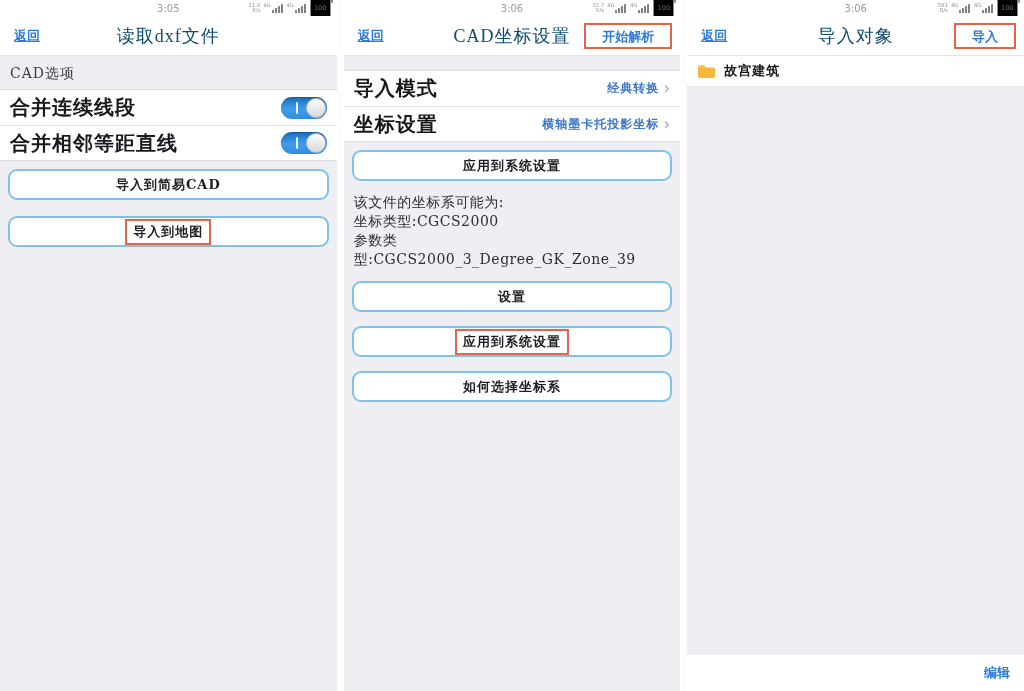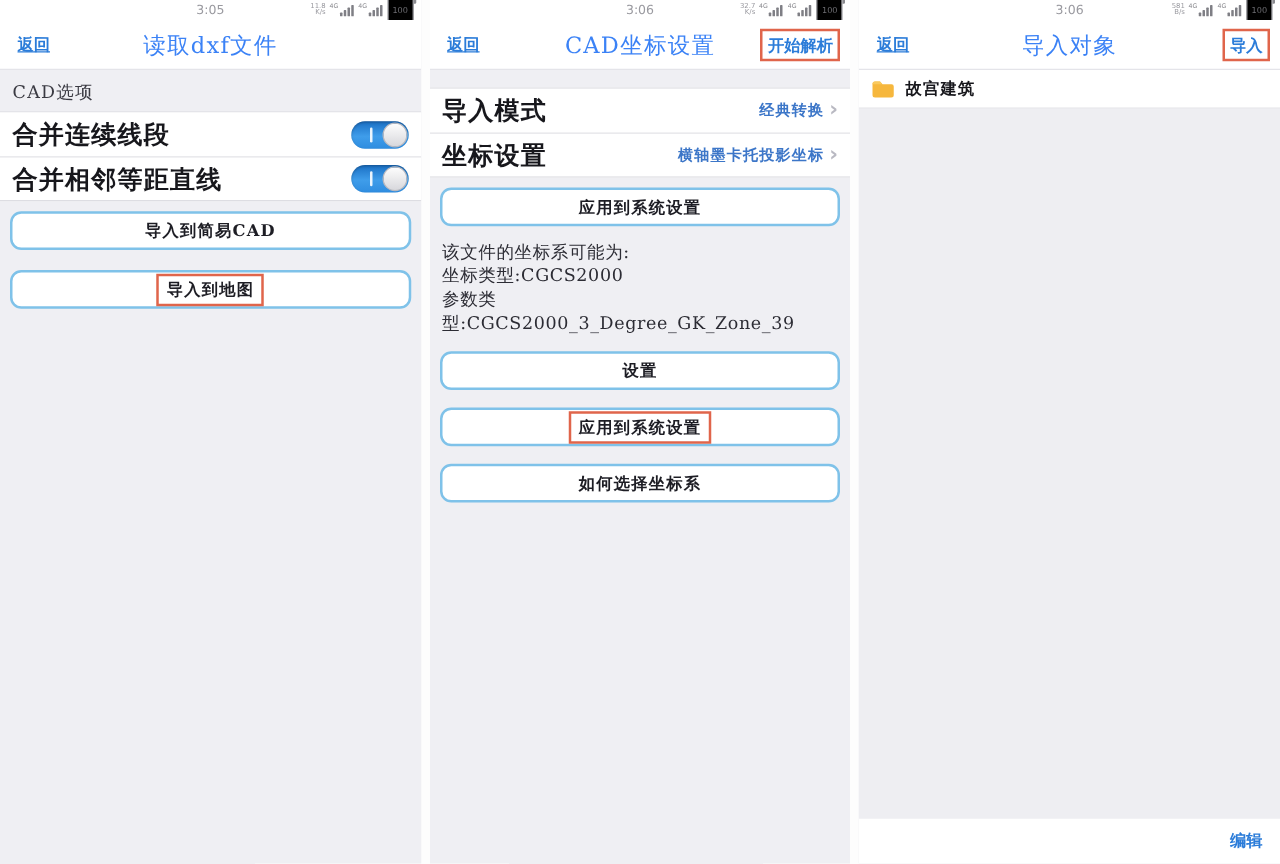--- a/index.html
+++ b/index.html
@@ -51,25 +51,26 @@
   .navbar {
     height: 40px; flex: 0 0 40px; background: #fff;
     display: flex; align-items: center; position: relative;
     border-bottom: 1px solid #e4e4e9;
   }
   .nav-back {
     position: absolute; left: 14px; color: #2b7cd9; font-size: 13px;
     font-weight: bold; cursor: pointer; text-decoration: underline;
   }
   .nav-title {
-    width: 100%; text-align: center; font-size: 18px; color: #3b82f6;
+    width: 100%; text-align: center; font-size: 18px; color: #0c4a6e;
     letter-spacing: 1px;
+    font-family: Liberation Serif, serif;
   }
   .nav-action { position: absolute; right: 8px; }
-  .redbox { border: 2px solid #e0654b; padding: 1px 4px; display: inline-block; }
+  .redbox { border: 2px solid #e0654b; padding: 1px 16px; display: inline-block; }
   .nav-action .act { color: #2b7cd9; font-size: 13px; font-weight: bold; cursor: pointer; }
   
   .content { flex: 1 1 auto; display: flex; flex-direction: column; overflow: hidden; }
   .section-header { padding: 9px 10px 6px 10px; font-size: 14px; color: #3a3a42; letter-spacing: 1px; }
   .group { background: #fff; border-top: 1px solid #dddde2; border-bottom: 1px solid #dddde2; }
   .cellrow {
     height: 35px; display: flex; align-items: center; justify-content: space-between;
     padding: 0 10px; background: #fff;
   }
   .cellrow + .cellrow { border-top: 1px solid #e3e3e8; }

